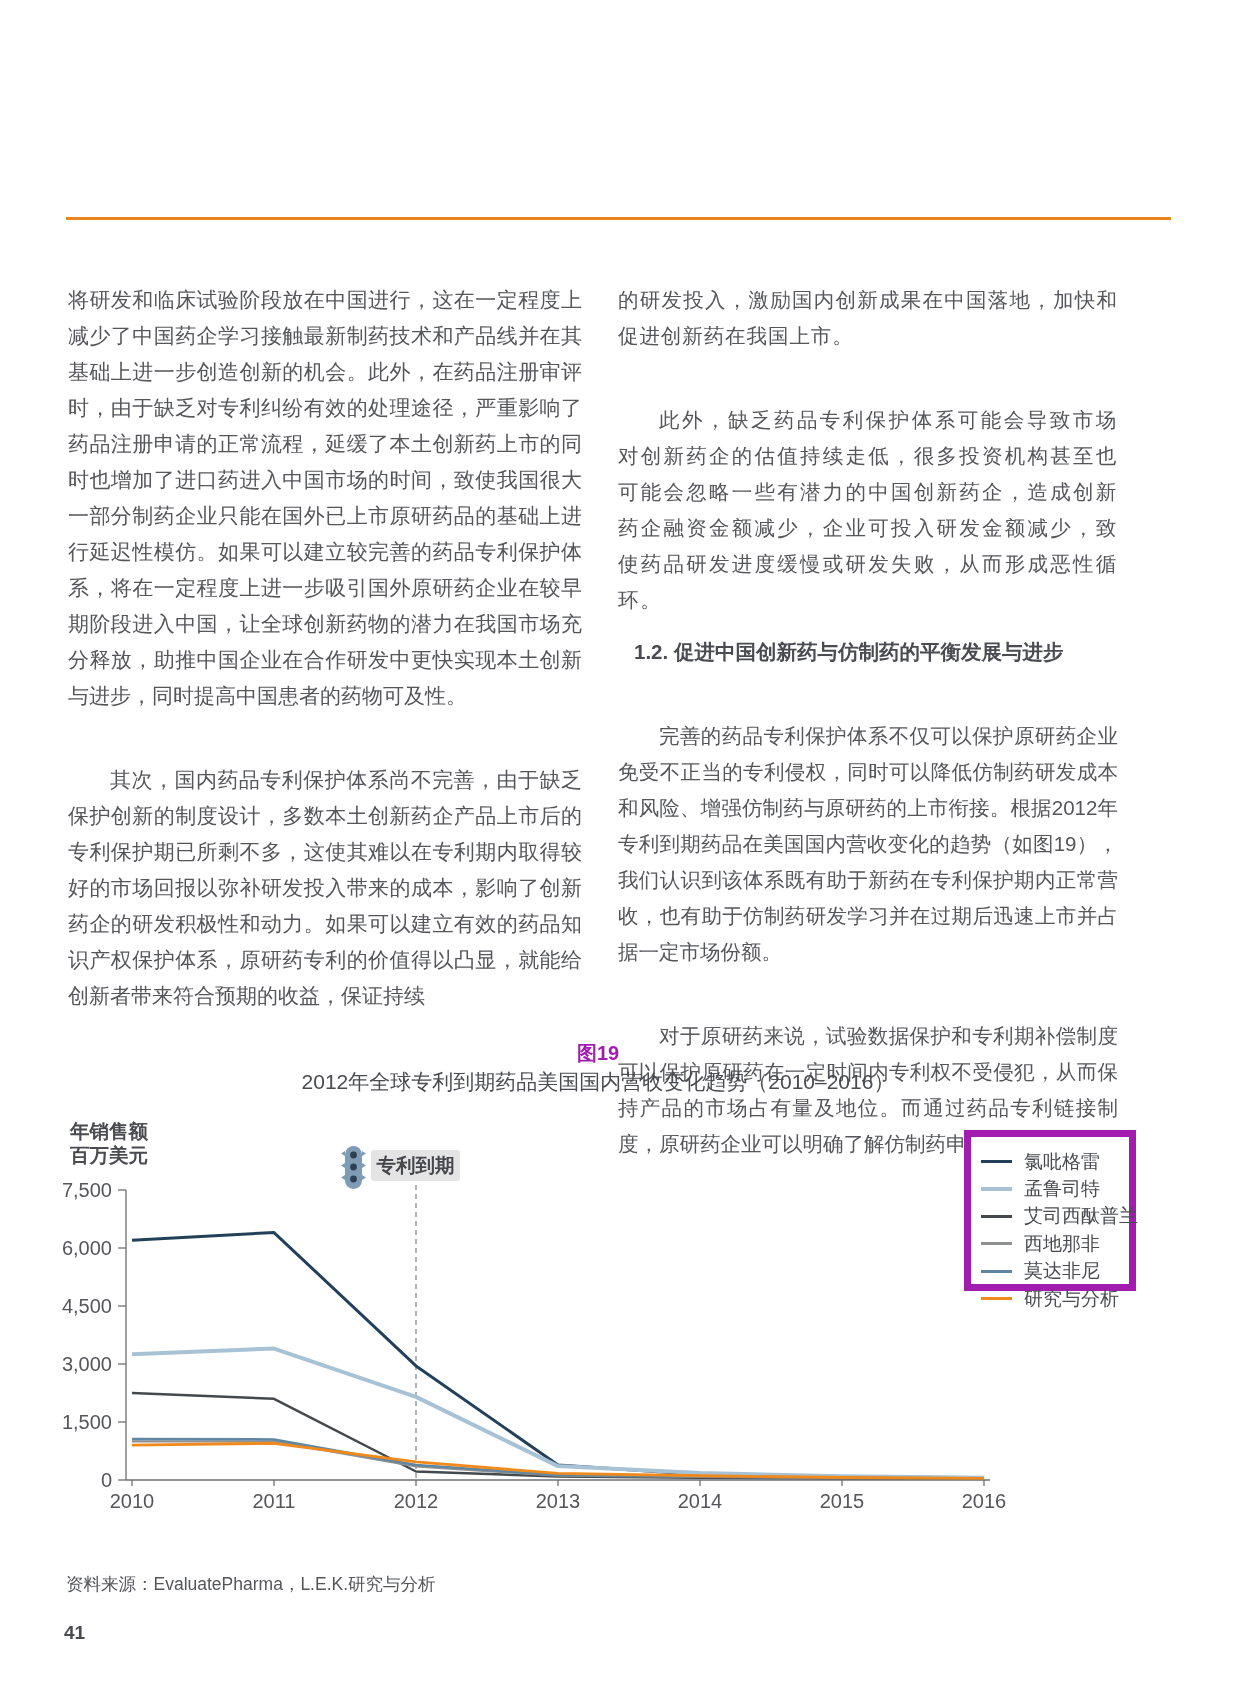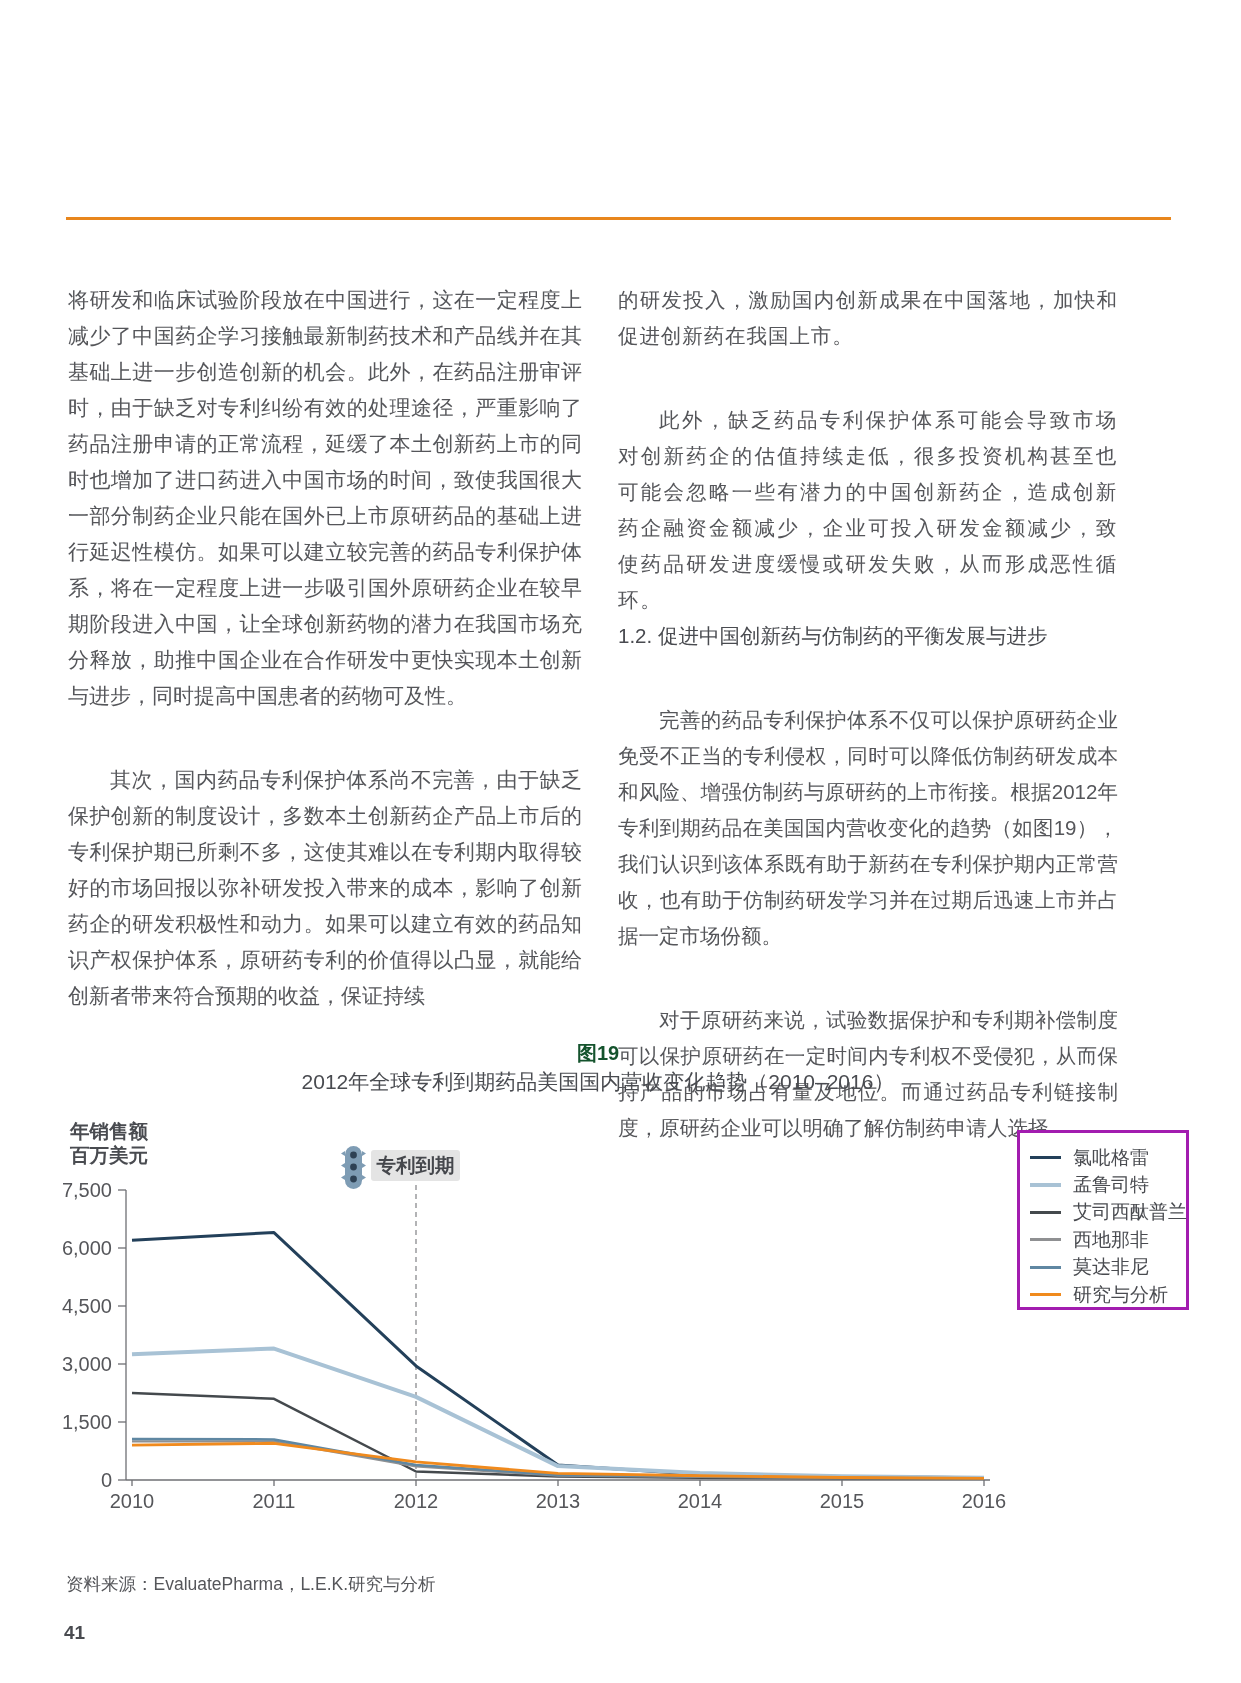--- a/index.html
+++ b/index.html
@@ -7,32 +7,32 @@
         font-family:"Liberation Sans","DejaVu Sans",sans-serif;overflow:hidden;padding-left:32px;}
   .rule{position:absolute;left:66px;top:217px;width:1105px;height:2.5px;}
   .col{position:absolute;top:282px;color:#55565A;font-size:21px;line-height:36px;
        text-align:justify;text-justify:inter-character;}
   .col.left{left:68px;width:514px;}
   .col.right{left:618px;width:500px;font-size:20.5px;}
   .para{margin:0;}
   .para.ind{text-indent:2em;margin-top:48px;}
   .para.ls1{letter-spacing:.045em;}
   .para.ls2{letter-spacing:.09em;}
-  .heading{margin:0;font-size:20.5px;line-height:36px;font-weight:normal;color:#494B50;}
+  .heading{margin:16px;font-size:20.5px;line-height:36px;font-weight:bold;color:#494B50;}
   .fig-label{position:absolute;left:0;top:1040px;width:1196px;text-align:center;
-             font-size:20px;font-weight:bold;color:#14532d;}
+             font-size:20px;font-weight:bold;color:#a21caf;}
   .fig-title{position:absolute;left:0;top:1068px;width:1196px;text-align:center;
              font-size:21px;font-weight:normal;color:#494B50;}
   #chart-svg{position:absolute;left:0;top:1100px;}
   #chart-svg text{font-family:"Liberation Sans","DejaVu Sans",sans-serif;}
   .tick-num{font-size:20px;fill:#55565A;}
   .axis-ylab{font-size:19.5px;font-weight:bold;fill:#494B50;}
   .ann-text{font-size:19.5px;font-weight:bold;fill:#45474C;}
-  .legend{position:absolute;left:1017px;top:1130px;width:172px;height:180px;
-          border:3px solid #a21caf;box-sizing:border-box;padding:11px 0 0 10px;background:#fff;}
+  .legend{position:absolute;left:964px;top:1130px;width:172px;height:161px;
+          border:7px solid #a21caf;box-sizing:border-box;padding:11px 0 0 10px;background:#fff;}
   .legend-item{display:flex;align-items:center;height:27.4px;}
   .legend-swatch{display:inline-block;width:31px;margin-right:12px;flex:none;}
   .legend-label{font-size:19px;color:#494B50;white-space:nowrap;}
   .source{position:absolute;left:66px;top:1572px;font-size:17.5px;color:#55565A;}
   .pageno{position:absolute;left:64px;top:1622px;font-size:19px;font-weight:bold;color:#494B50;}
 </style>
 </head>
 <body>
 
 <div class="page">

